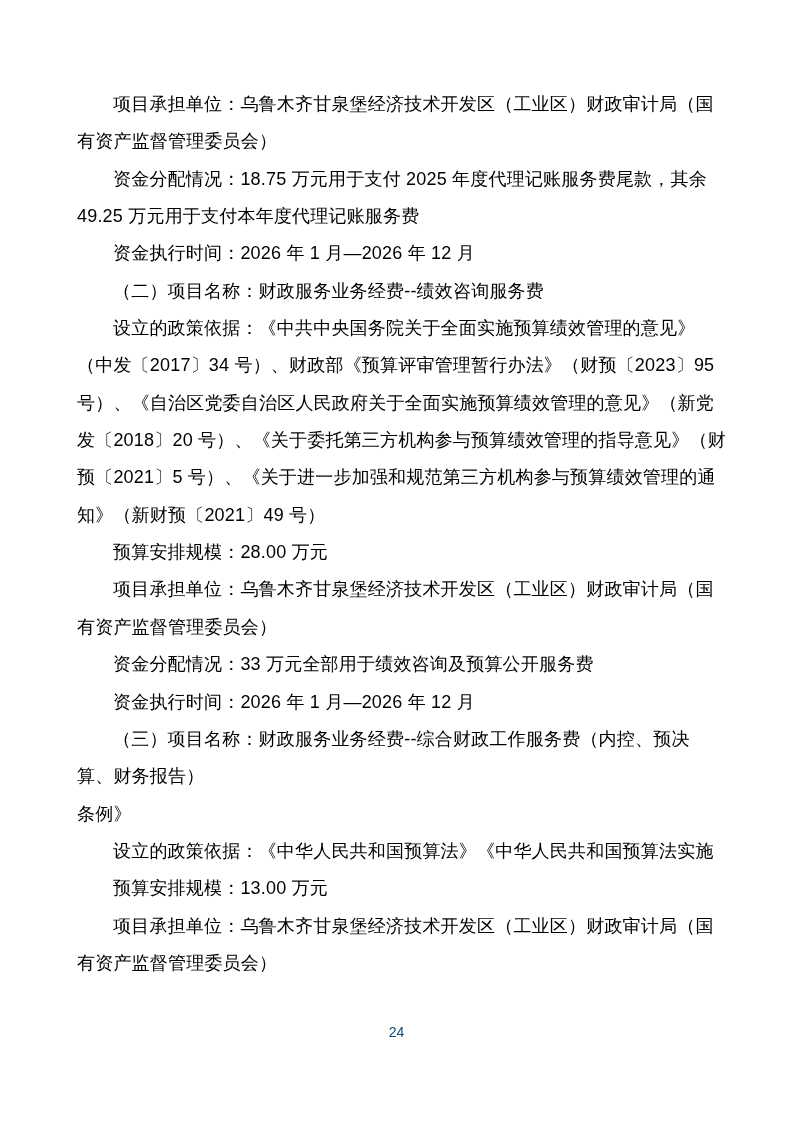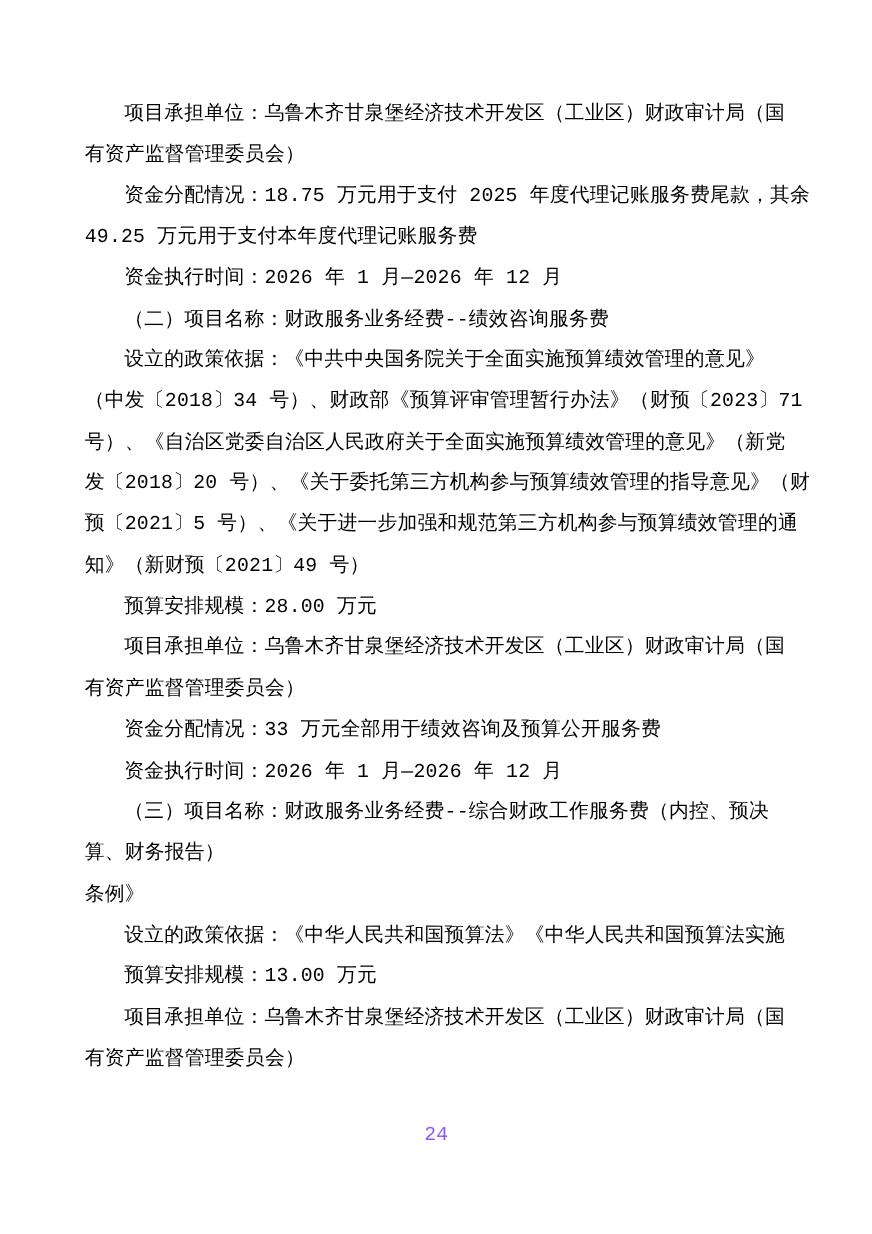--- a/index.html
+++ b/index.html
@@ -6,21 +6,21 @@
     margin: 0;
     padding: 0;
     background: #ffffff;
   }
   .doc-page {
     position: relative;
     width: 793px;
     height: 1122px;
     background: #ffffff;
     overflow: hidden;
-    font-family: Liberation Mono, monospace;
+    font-family: Liberation Sans, sans-serif;
     color: #000000;
   }
   .doc-body {
     position: absolute;
     left: 77px;
     top: 86px;
     width: 642px;
   }
   .para {
     margin: 0;
@@ -38,23 +38,23 @@
     text-indent: 36px;
   }
   .page-footer {
     position: absolute;
     top: 1023px;
     left: 0;
     width: 100%;
     text-align: center;
   }
   .page-number {
-    font-size: 18px;
+    font-size: 14px;
     line-height: 18px;
-    color: #8b5cf6;
+    color: #0c4a6e;
   }
 </style>
 </head>
 <body>
 
 <div class="doc-page">
   <div class="doc-body">
       <div class="para">
         <div class="text-line first">项目承担单位：乌鲁木齐甘泉堡经济技术开发区（工业区）财政审计局（国</div>
         <div class="text-line">有资产监督管理委员会）</div>
@@ -64,21 +64,21 @@
         <div class="text-line">49.25 万元用于支付本年度代理记账服务费</div>
       </div>
       <div class="para">
         <div class="text-line first">资金执行时间：2026 年 1 月—2026 年 12 月</div>
       </div>
       <div class="para">
         <div class="text-line first">（二）项目名称：财政服务业务经费--绩效咨询服务费</div>
       </div>
       <div class="para">
         <div class="text-line first">设立的政策依据：《中共中央国务院关于全面实施预算绩效管理的意见》</div>
-        <div class="text-line">（中发〔2018〕34 号）、财政部《预算评审管理暂行办法》（财预〔2023〕71</div>
+        <div class="text-line">（中发〔2017〕34 号）、财政部《预算评审管理暂行办法》（财预〔2023〕95</div>
         <div class="text-line">号）、《自治区党委自治区人民政府关于全面实施预算绩效管理的意见》（新党</div>
         <div class="text-line">发〔2018〕20 号）、《关于委托第三方机构参与预算绩效管理的指导意见》（财</div>
         <div class="text-line">预〔2021〕5 号）、《关于进一步加强和规范第三方机构参与预算绩效管理的通</div>
         <div class="text-line">知》（新财预〔2021〕49 号）</div>
       </div>
       <div class="para">
         <div class="text-line first">预算安排规模：28.00 万元</div>
       </div>
       <div class="para">
         <div class="text-line first">项目承担单位：乌鲁木齐甘泉堡经济技术开发区（工业区）财政审计局（国</div>

